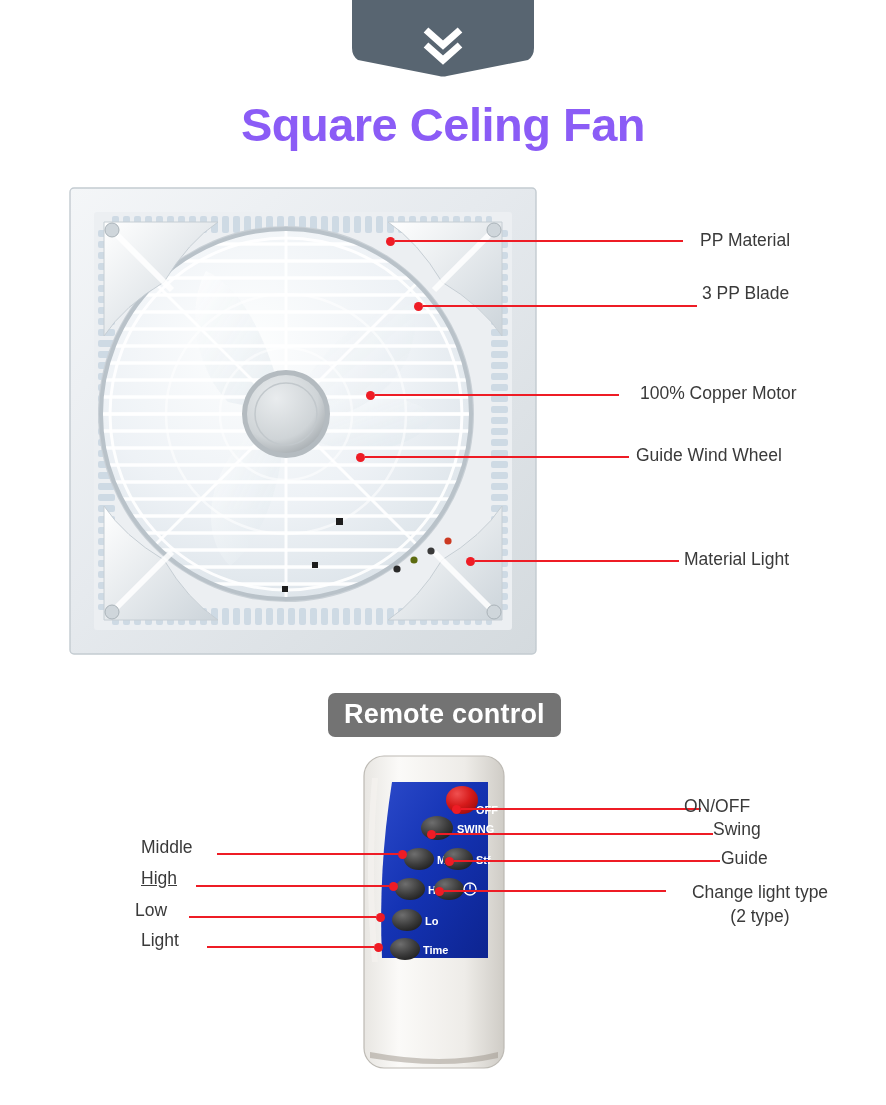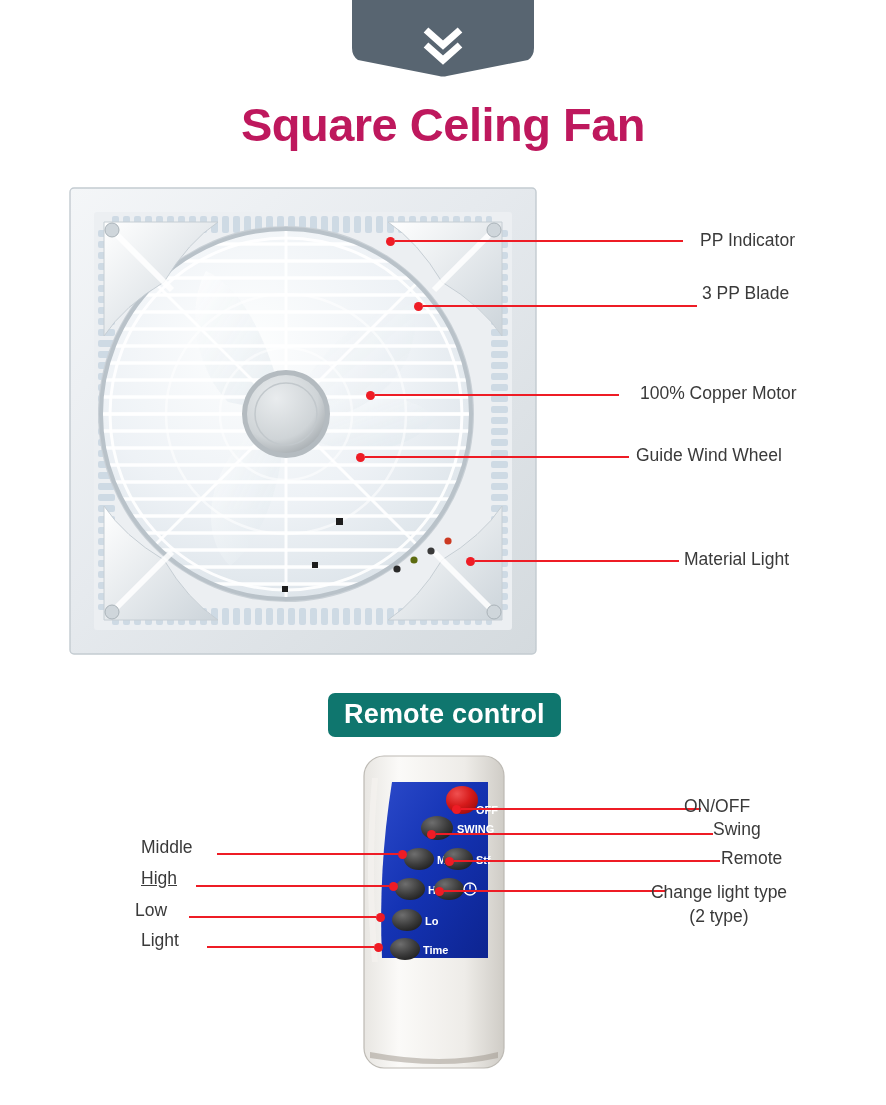--- a/index.html
+++ b/index.html
@@ -29,21 +29,21 @@
   
   .page-title {
     position: absolute;
     left: 0;
     top: 95px;
     width: 886px;
     text-align: center;
     font-size: 47px;
     font-weight: bold;
     letter-spacing: -0.5px;
-    color: #be185d;
+    color: #8b5cf6;
     line-height: 60px;
   }
 
   
   .fan-wrap {
     position: absolute;
     left: 68px;
     top: 186px;
     width: 470px;
     height: 478px;
@@ -85,21 +85,21 @@
 
   
   .callout.left .dot { order: 2; }
   .callout.left .line { order: 1; }
 
   
   .remote-badge {
     position: absolute;
     left: 328px;
     top: 693px;
-    background: #0f766e;
+    background: #737373;
     border-radius: 7px;
     padding: 5px 16px 7px 16px;
     color: #ffffff;
     font-size: 27px;
     font-weight: bold;
     letter-spacing: 0.2px;
     line-height: 32px;
   }
 
   
@@ -404,21 +404,21 @@
       <rect x="244" y="376" width="6" height="6"></rect>
       <rect x="214" y="400" width="6" height="6"></rect>
     </g>
   </svg>
 </div>
 
 <div class="callout" style="left:386px; top:231px;">
   <span class="dot"></span>
   <span class="line" style="width:288px;"></span>
 </div>
-<div class="callout-label" style="left:700px; top:229px;">PP Indicator</div>
+<div class="callout-label" style="left:700px; top:229px;">PP Material</div>
 
 <div class="callout" style="left:414px; top:296px;">
   <span class="dot"></span>
   <span class="line" style="width:274px;"></span>
 </div>
 <div class="callout-label" style="left:702px; top:282px;">3 PP Blade</div>
 
 <div class="callout" style="left:366px; top:385px;">
   <span class="dot"></span>
   <span class="line" style="width:244px;"></span>
@@ -527,27 +527,27 @@
 <div class="callout" style="left:427px; top:824px;">
   <span class="dot"></span>
   <span class="line" style="width:277px;"></span>
 </div>
 <div class="callout-label" style="left:713px; top:818px;">Swing</div>
 
 <div class="callout" style="left:445px; top:851px;">
   <span class="dot"></span>
   <span class="line" style="width:266px;"></span>
 </div>
-<div class="callout-label" style="left:721px; top:847px;">Remote</div>
+<div class="callout-label" style="left:721px; top:847px;">Guide</div>
 
 <div class="callout" style="left:435px; top:881px;">
   <span class="dot"></span>
   <span class="line" style="width:222px;"></span>
 </div>
-<div class="callout-label two-line" style="left:639px; top:880px; width:160px;">
+<div class="callout-label two-line" style="left:680px; top:880px; width:160px;">
   <span>Change light type</span><br>
   <span>(2 type)</span>
 </div>
 
 <div class="callout left" style="left:217px; top:844px;">
   <span class="line" style="width:181px;"></span>
   <span class="dot"></span>
 </div>
 <div class="callout-label" style="left:141px; top:836px;">Middle</div>
 

